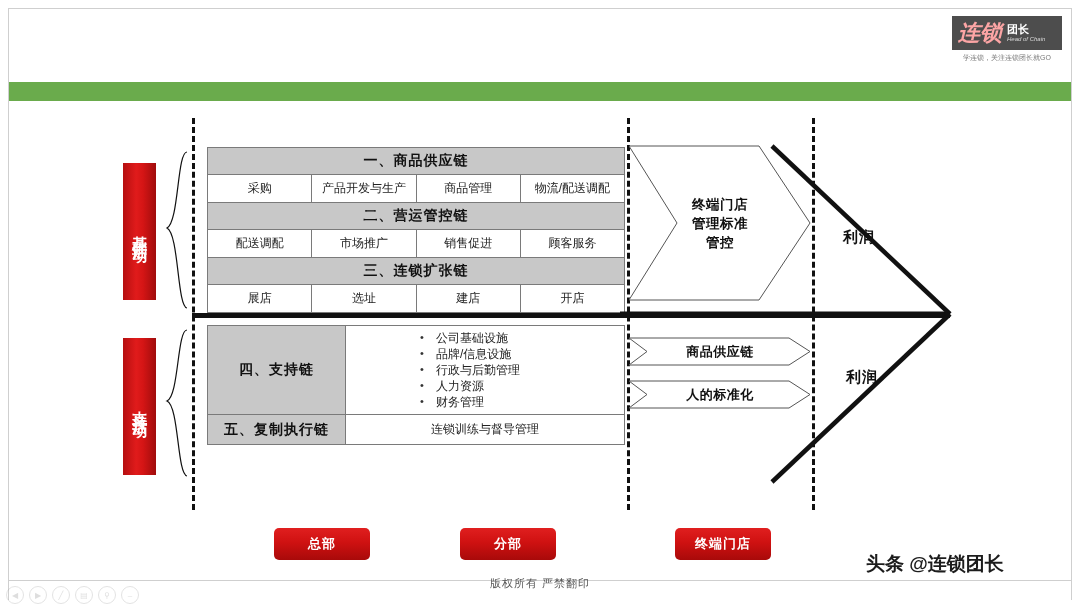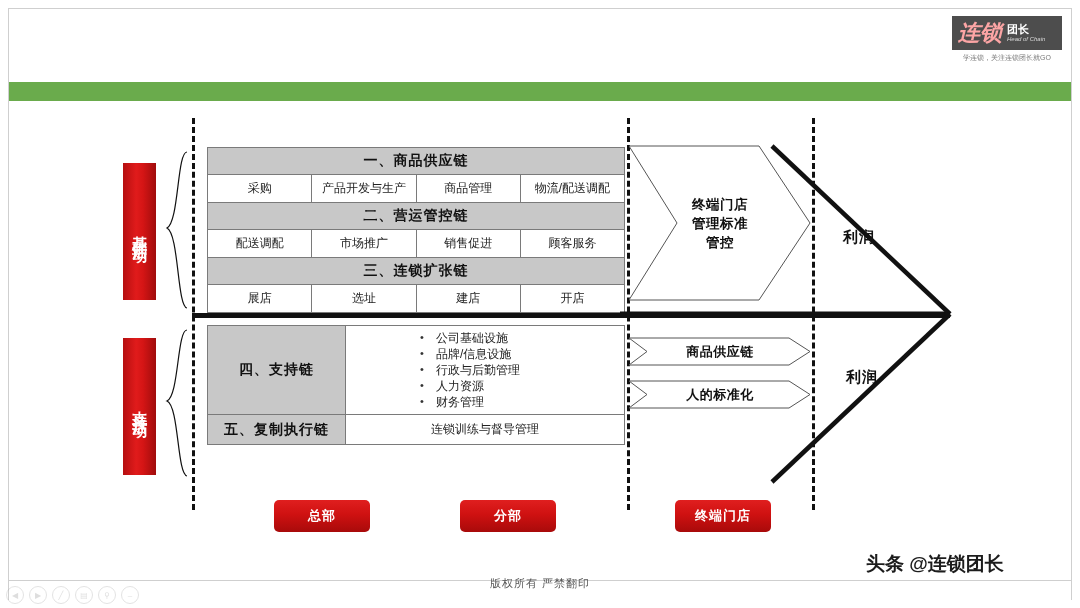--- a/index.html
+++ b/index.html
@@ -137,21 +137,21 @@
     position:absolute;font-size:15px;font-weight:bold;color:#111;letter-spacing:1px;
   }
   .profit-top{left:843px;top:228px;}
   .profit-bot{left:846px;top:368px;}
 
   
   .redbtn{
     position:absolute;height:32px;border-radius:5px;
     background:linear-gradient(180deg,#e01f1f 0%,#cf1111 45%,#a80a0a 100%);
     color:#ffffff;font-size:13px;font-weight:bold;
-    display:flex;align-items:center;justify-content:center;letter-spacing:1px;
+    display:flex;align-items:center;justify-content:center;letter-spacing:1px;margin-top:28px;
   }
   .btn-hq{left:274px;top:500px;width:96px;}
   .btn-branch{left:460px;top:500px;width:96px;}
   .btn-store{left:675px;top:500px;width:96px;}
 
   
   .footer{
     position:absolute;left:0;top:576px;width:1080px;text-align:center;
     font-size:11px;color:#555;letter-spacing:1px;
   }

